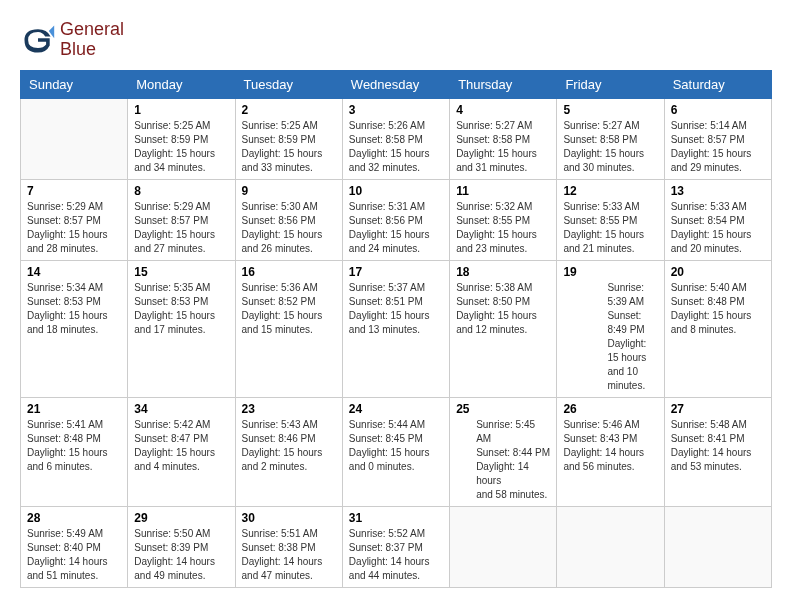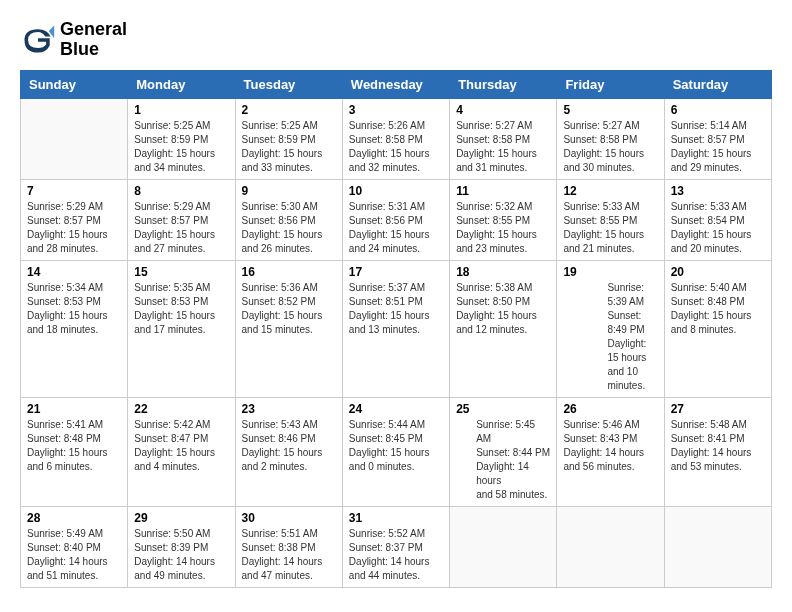--- a/index.html
+++ b/index.html
@@ -16,22 +16,22 @@
       align-items: flex-start;
       margin-bottom: 10px;
     }
     .logo {
       display: flex;
       align-items: center;
       gap: 4px;
     }
     .logo-text {
       font-size: 18px;
-      font-weight: bold;
-      color: #000000;
+      font-weight: normal;
+      color: #7f1d1d;
       line-height: 1.1;
     }
     .logo-icon {
       width: 36px;
       height: 36px;
     }
     .title-section {
       text-align: right;
     }
     .month-title {
@@ -47,21 +47,21 @@
       width: 100%;
       border-collapse: collapse;
       font-size: 11px;
     }
     .calendar th {
       background: #2a6db5;
       color: #fff;
       text-align: left;
       padding: 6px 8px;
       font-size: 13px;
-      font-weight: bold;
+      font-weight: normal;
       border: 1px solid #2a6db5;
     }
     .calendar td {
       border: 1px solid #ccc;
       vertical-align: top;
       padding: 4px 6px;
       width: calc(100% / 7);
       min-height: 80px;
       height: 80px;
     }
@@ -262,21 +262,21 @@
       </tr>
       <tr>
         <td>
           <div class="day-number">21</div>
           <div class="day-info" style="white-space: pre-line;">Sunrise: 5:41 AM
 Sunset: 8:48 PM
 Daylight: 15 hours
 and 6 minutes.</div>
         </td>
         <td>
-          <div class="day-number">22</div>
+          <div class="day-number">34</div>
           <div class="day-info" style="white-space: pre-line;">Sunrise: 5:42 AM
 Sunset: 8:47 PM
 Daylight: 15 hours
 and 4 minutes.</div>
         </td>
         <td>
           <div class="day-number">23</div>
           <div class="day-info" style="white-space: pre-line;">Sunrise: 5:43 AM
 Sunset: 8:46 PM
 Daylight: 15 hours

